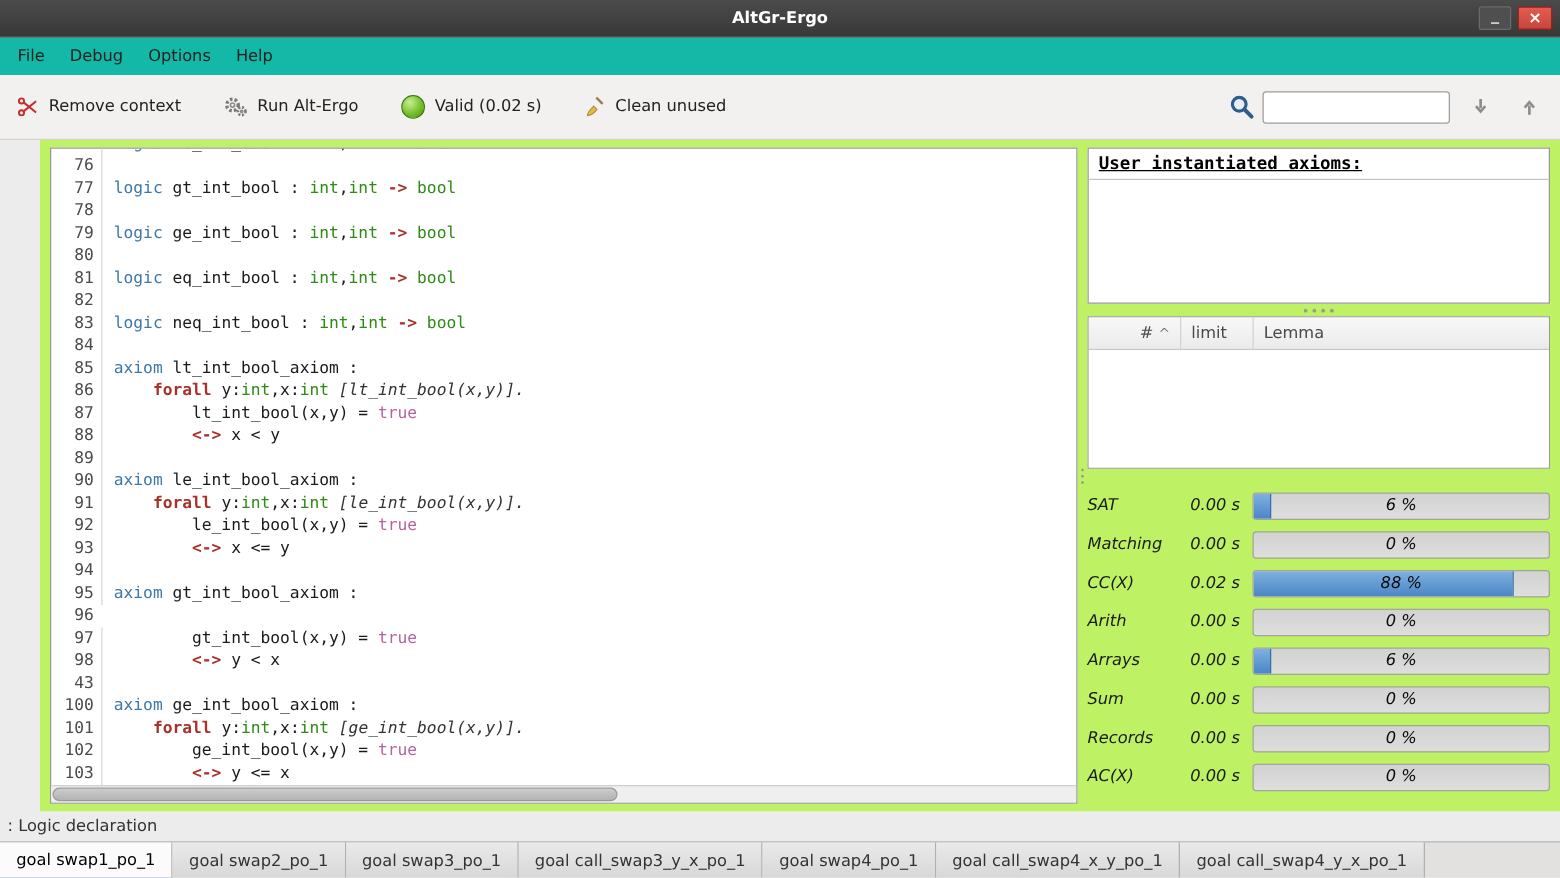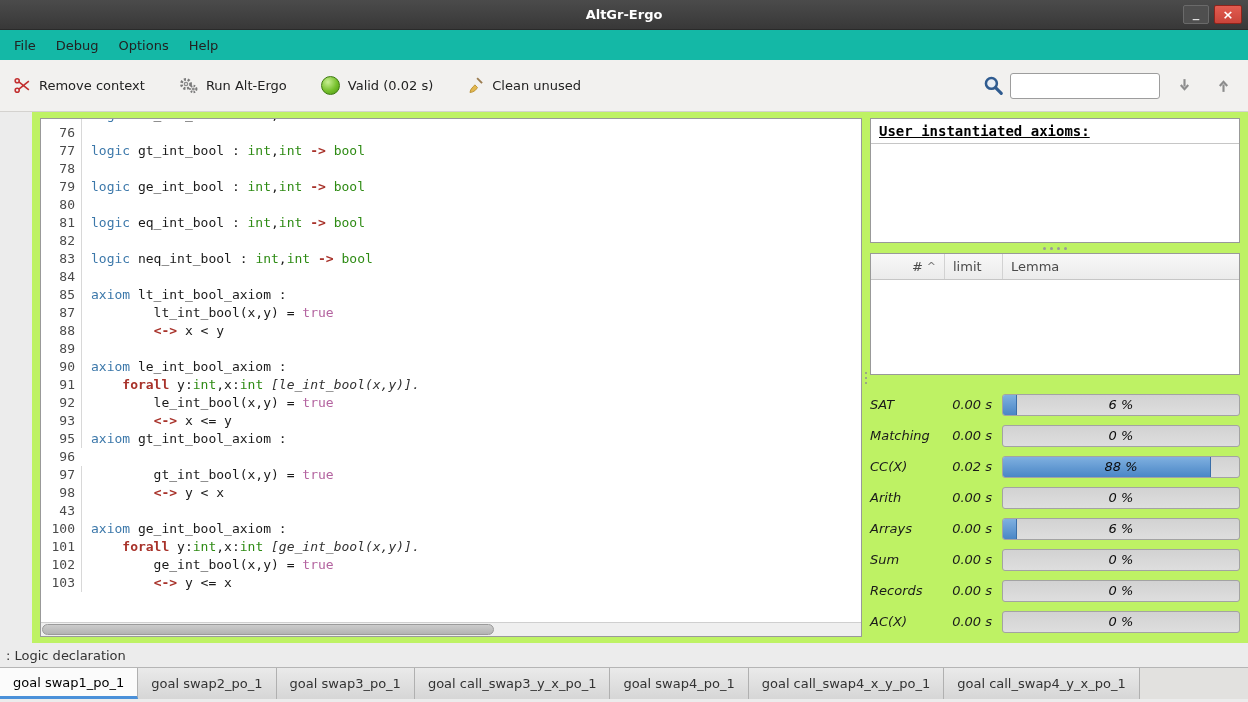--- a/index.html
+++ b/index.html
@@ -205,20 +205,24 @@
             </div>
             <div class="line">
               <span class="ln">84</span>
               <span class="lt"></span>
             </div>
             <div class="line">
               <span class="ln">85</span>
               <span class="lt"><span class="s-kw">axiom</span><span class="s-pl"> lt_int_bool_axiom :</span></span>
             </div>
             <div class="line">
+              <span class="ln">86</span>
+              <span class="lt"><span class="s-pl">    </span><span class="s-op">forall</span><span class="s-pl"> y:</span><span class="s-ty">int</span><span class="s-pl">,x:</span><span class="s-ty">int</span><span class="s-pl"> </span><span class="s-tr">[lt_int_bool(x,y)].</span></span>
+            </div>
+            <div class="line">
               <span class="ln">87</span>
               <span class="lt"><span class="s-pl">        lt_int_bool(x,y) = </span><span class="s-bo">true</span></span>
             </div>
             <div class="line">
               <span class="ln">88</span>
               <span class="lt"><span class="s-pl">        </span><span class="s-op">&lt;-&gt;</span><span class="s-pl"> x &lt; y</span></span>
             </div>
             <div class="line">
               <span class="ln">89</span>
               <span class="lt"></span>
@@ -231,20 +235,24 @@
               <span class="ln">91</span>
               <span class="lt"><span class="s-pl">    </span><span class="s-op">forall</span><span class="s-pl"> y:</span><span class="s-ty">int</span><span class="s-pl">,x:</span><span class="s-ty">int</span><span class="s-pl"> </span><span class="s-tr">[le_int_bool(x,y)].</span></span>
             </div>
             <div class="line">
               <span class="ln">92</span>
               <span class="lt"><span class="s-pl">        le_int_bool(x,y) = </span><span class="s-bo">true</span></span>
             </div>
             <div class="line">
               <span class="ln">93</span>
               <span class="lt"><span class="s-pl">        </span><span class="s-op">&lt;-&gt;</span><span class="s-pl"> x &lt;= y</span></span>
+            </div>
+            <div class="line">
+              <span class="ln">94</span>
+              <span class="lt"></span>
             </div>
             <div class="line">
               <span class="ln">95</span>
               <span class="lt"><span class="s-kw">axiom</span><span class="s-pl"> gt_int_bool_axiom :</span></span>
             </div>
             <div class="line">
               <span class="ln">96</span>
             </div>
             <div class="line">
               <span class="ln">97</span>

